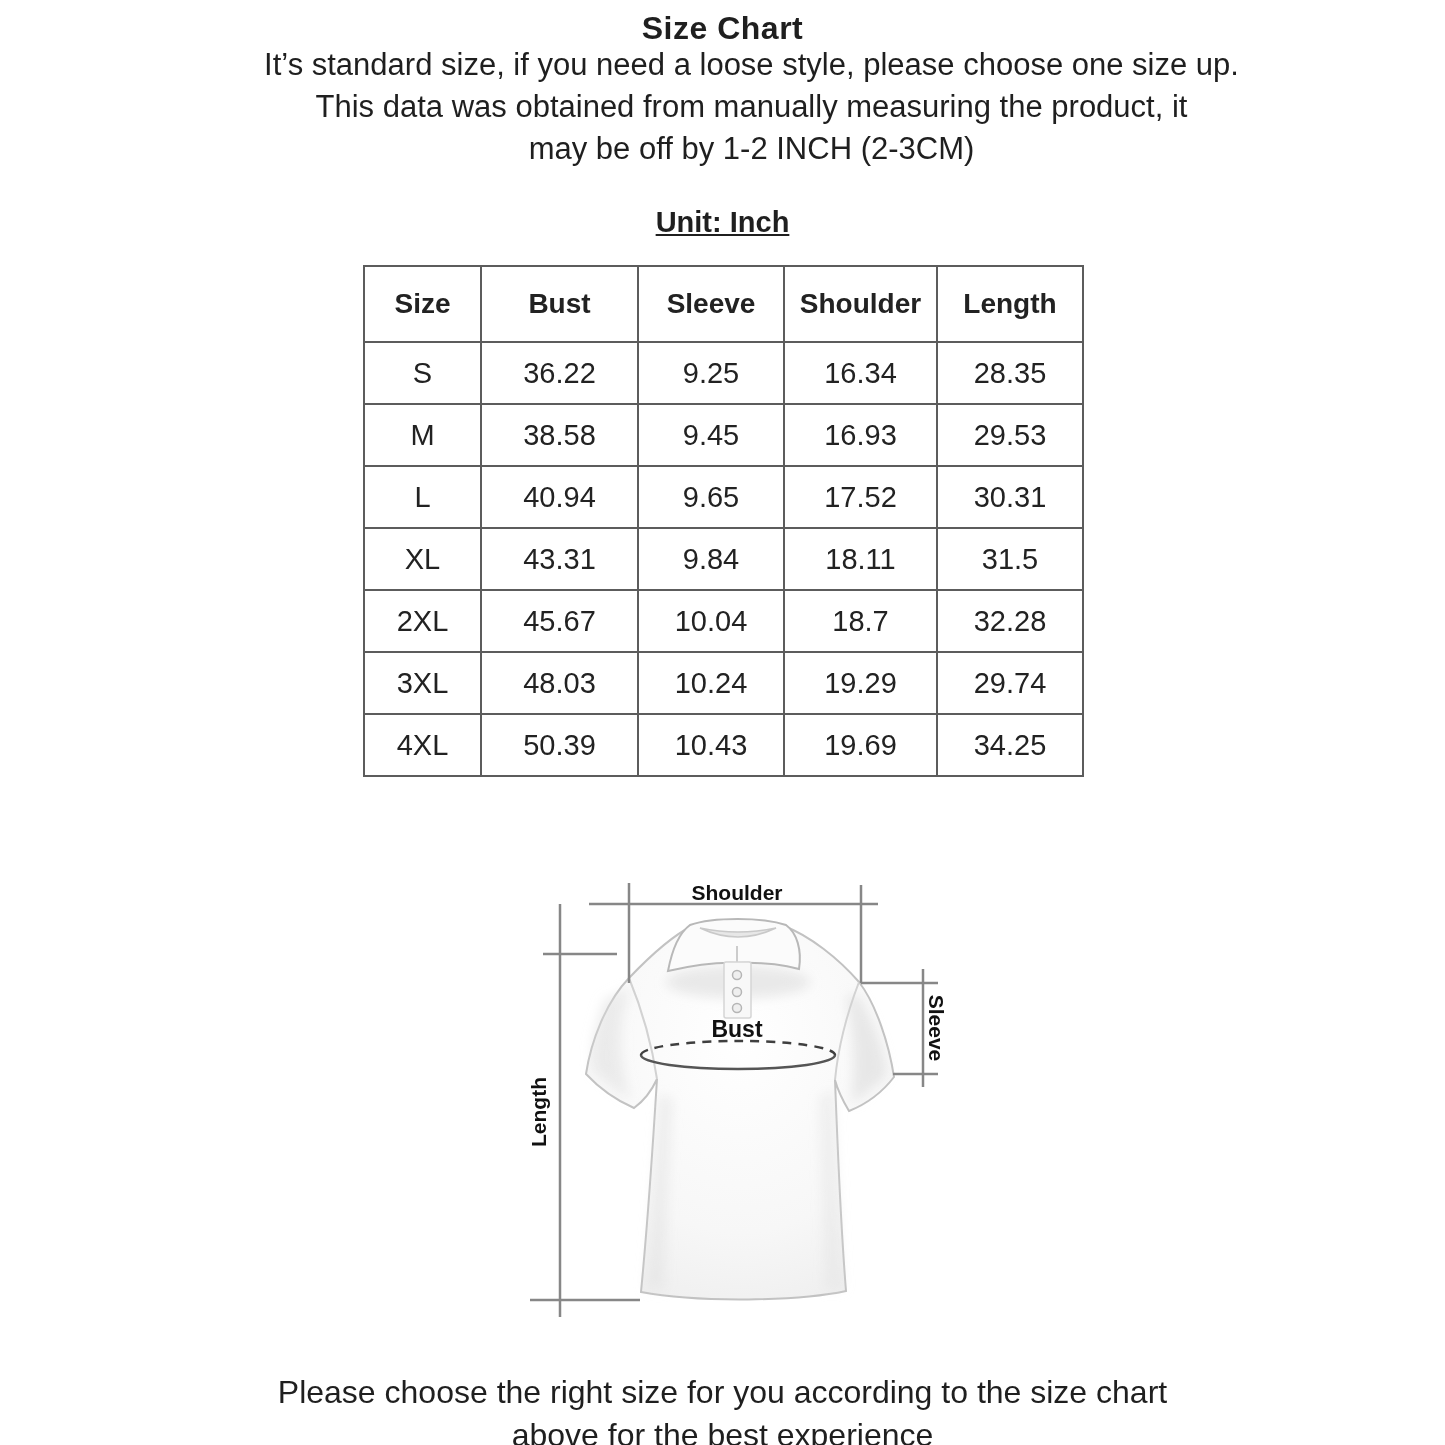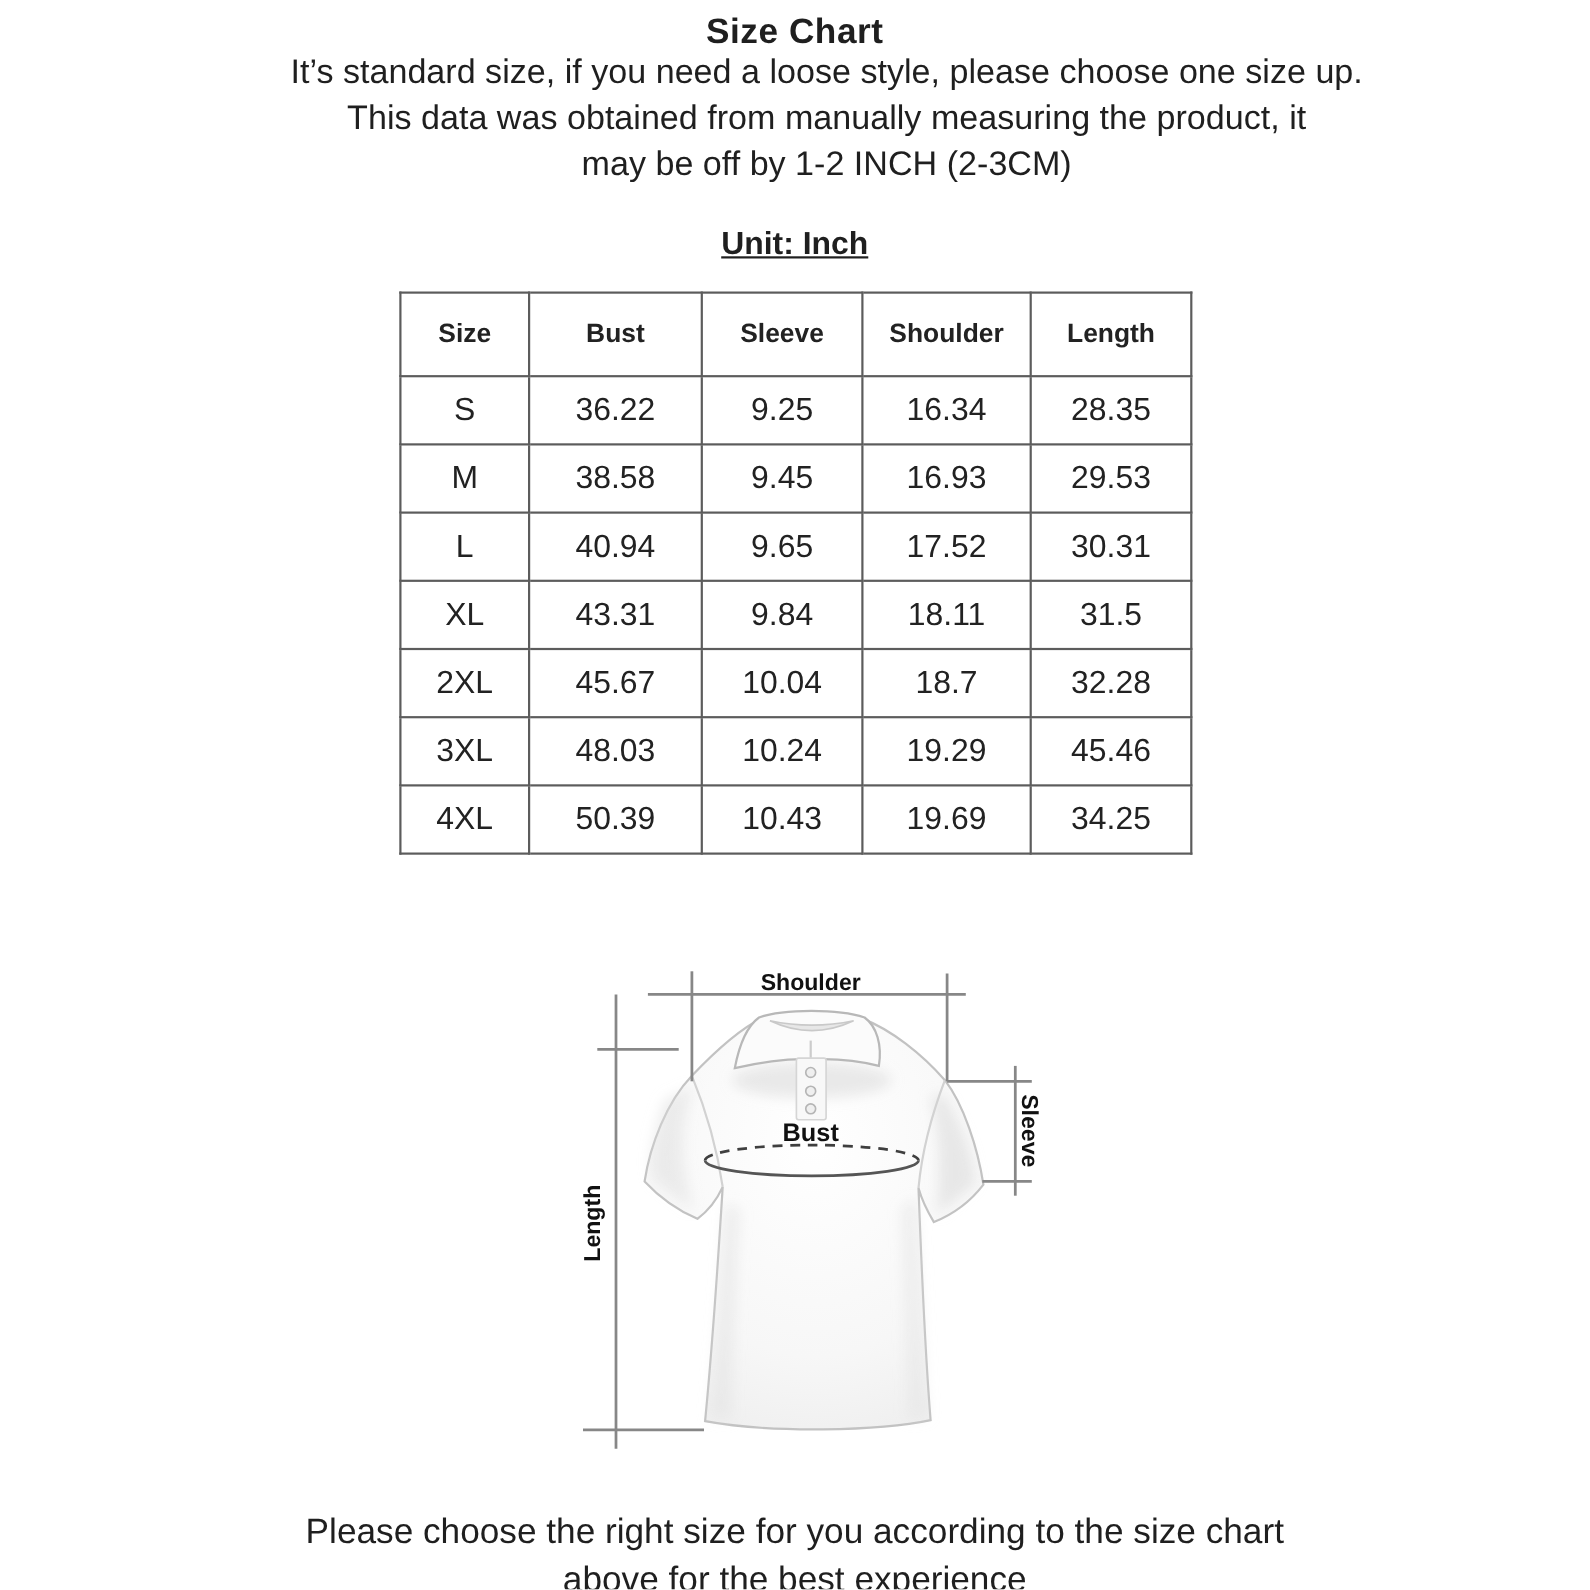--- a/index.html
+++ b/index.html
@@ -31,21 +31,21 @@
   table.size{
     position:absolute;left:363px;top:265px;
     border-collapse:collapse;table-layout:fixed;
     font-size:29px;color:#222;
   }
   table.size th, table.size td{
     border:2px solid var(--border);
     text-align:center;vertical-align:middle;
     padding:0;
   }
-  table.size th{height:74px;font-weight:700;font-size:24px;}
+  table.size th{height:74px;font-weight:700;font-size:28px;}
   table.size td{height:60px;font-weight:400;}
   .footer{
     position:absolute;top:1371px;left:0;width:100%;
     text-align:center;font-size:32px;line-height:43px;
   }
   svg.diagram{position:absolute;left:450px;top:855px;}
   svg .mline{stroke:var(--dline);stroke-width:2.5;fill:none;}
   svg .dlabel{font-family:"Liberation Sans", sans-serif;font-weight:700;fill:#111;}
 </style>
 </head>
@@ -114,21 +114,21 @@
           <td>45.67</td>
           <td>10.04</td>
           <td>18.7</td>
           <td>32.28</td>
         </tr>
         <tr>
           <td>3XL</td>
           <td>48.03</td>
           <td>10.24</td>
           <td>19.29</td>
-          <td>45.46</td>
+          <td>29.74</td>
         </tr>
         <tr>
           <td>4XL</td>
           <td>50.39</td>
           <td>10.43</td>
           <td>19.69</td>
           <td>34.25</td>
         </tr>
       </tbody>
   </table>

